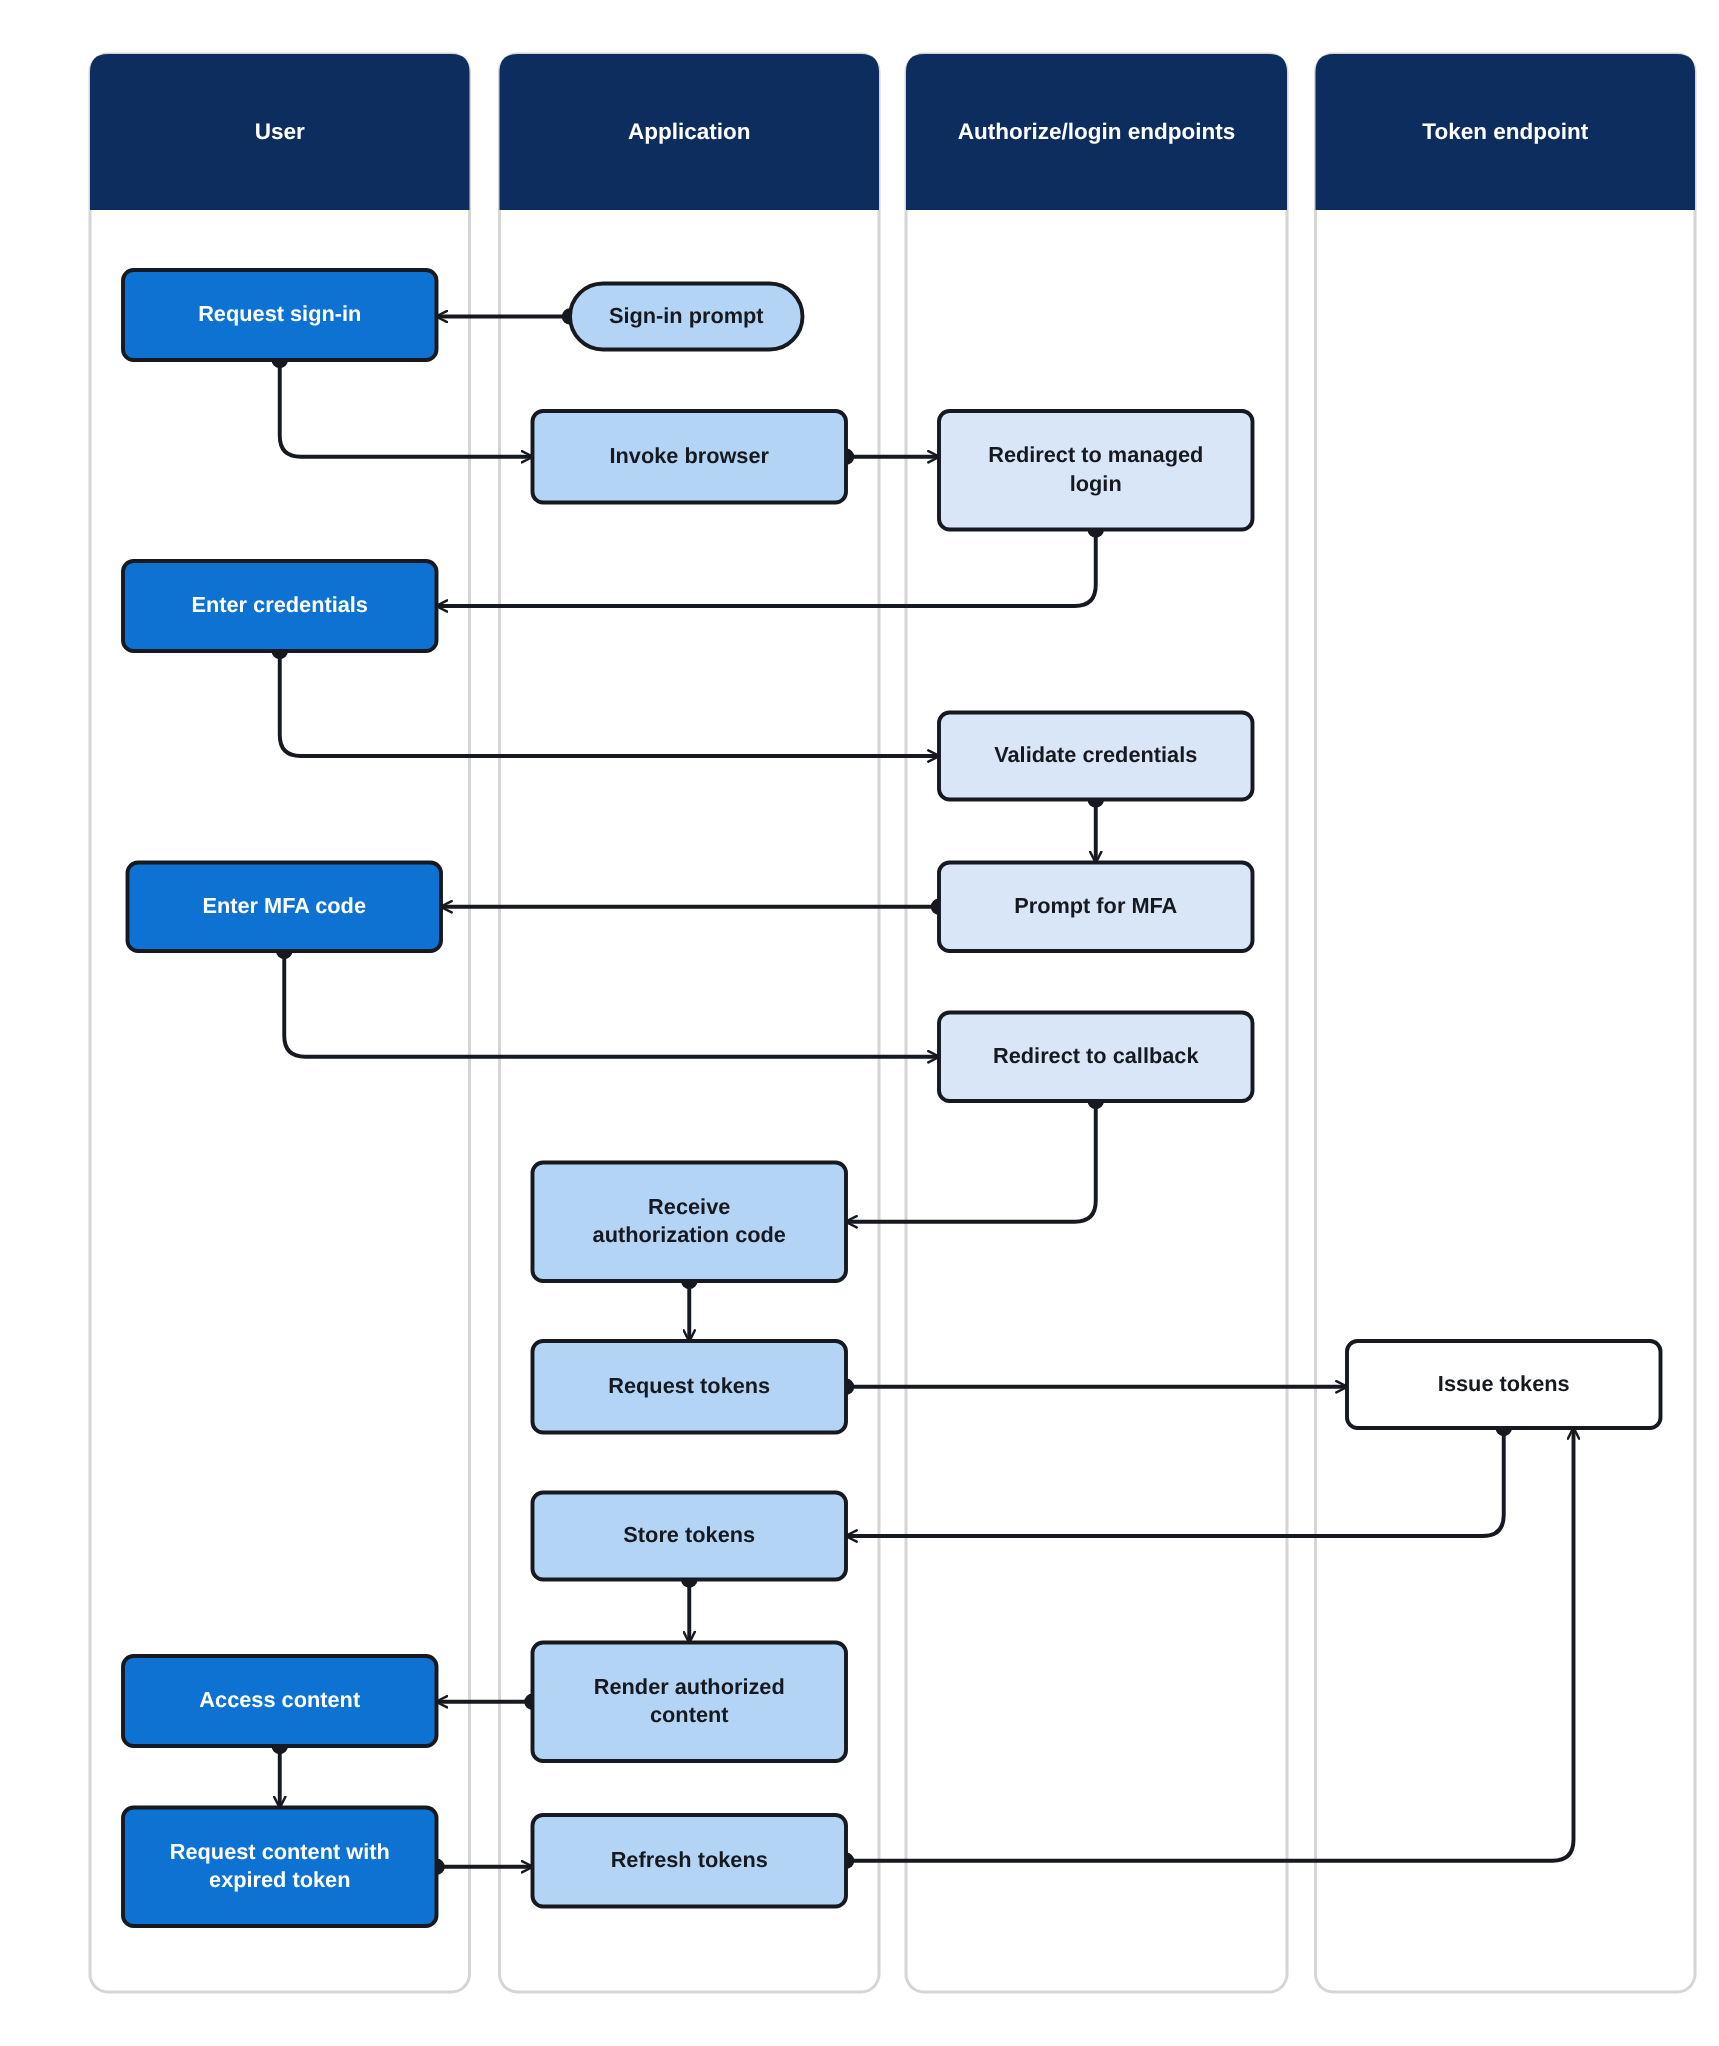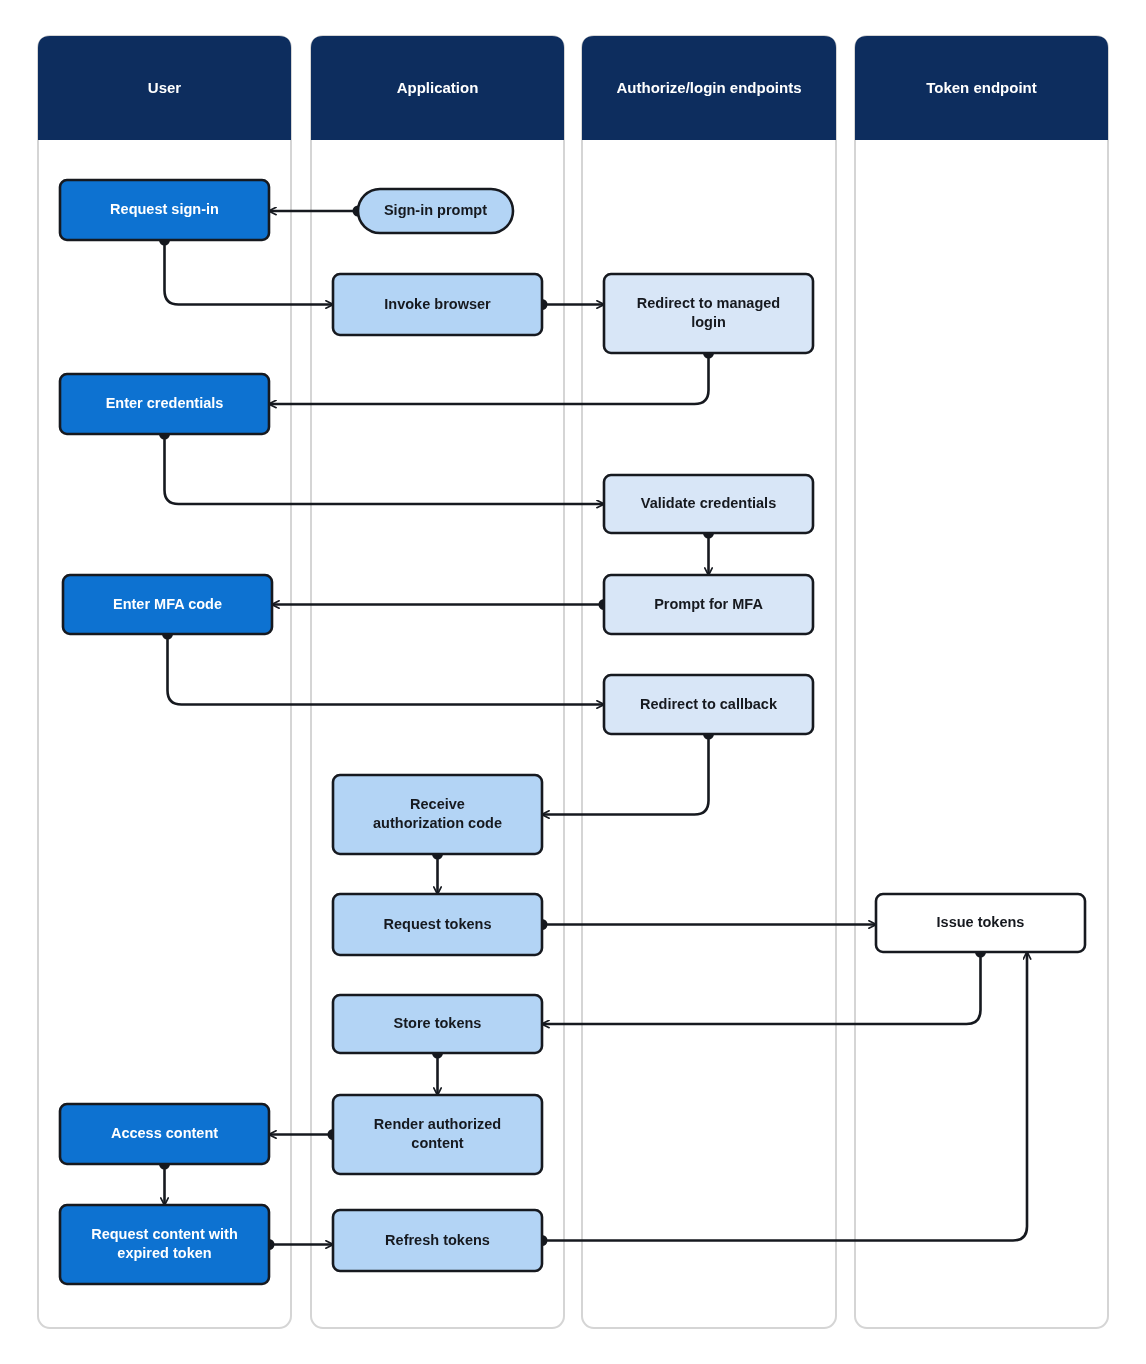--- a/index.html
+++ b/index.html
@@ -10,20 +10,21 @@
   body {
     width: 1146px;
     height: 1364px;
     font-family: "Liberation Sans", sans-serif;
     overflow: hidden;
   }
   #diagram-root {
     position: relative;
     width: 918px;
     height: 1364px;
+    margin-left: 22px;
   }
   svg#flow {
     display: block;
     width: 1146px;
     height: 1364px;
   }
   .lane-box {
     fill: #ffffff;
     stroke: #d5d5d5;
     stroke-width: 2;

